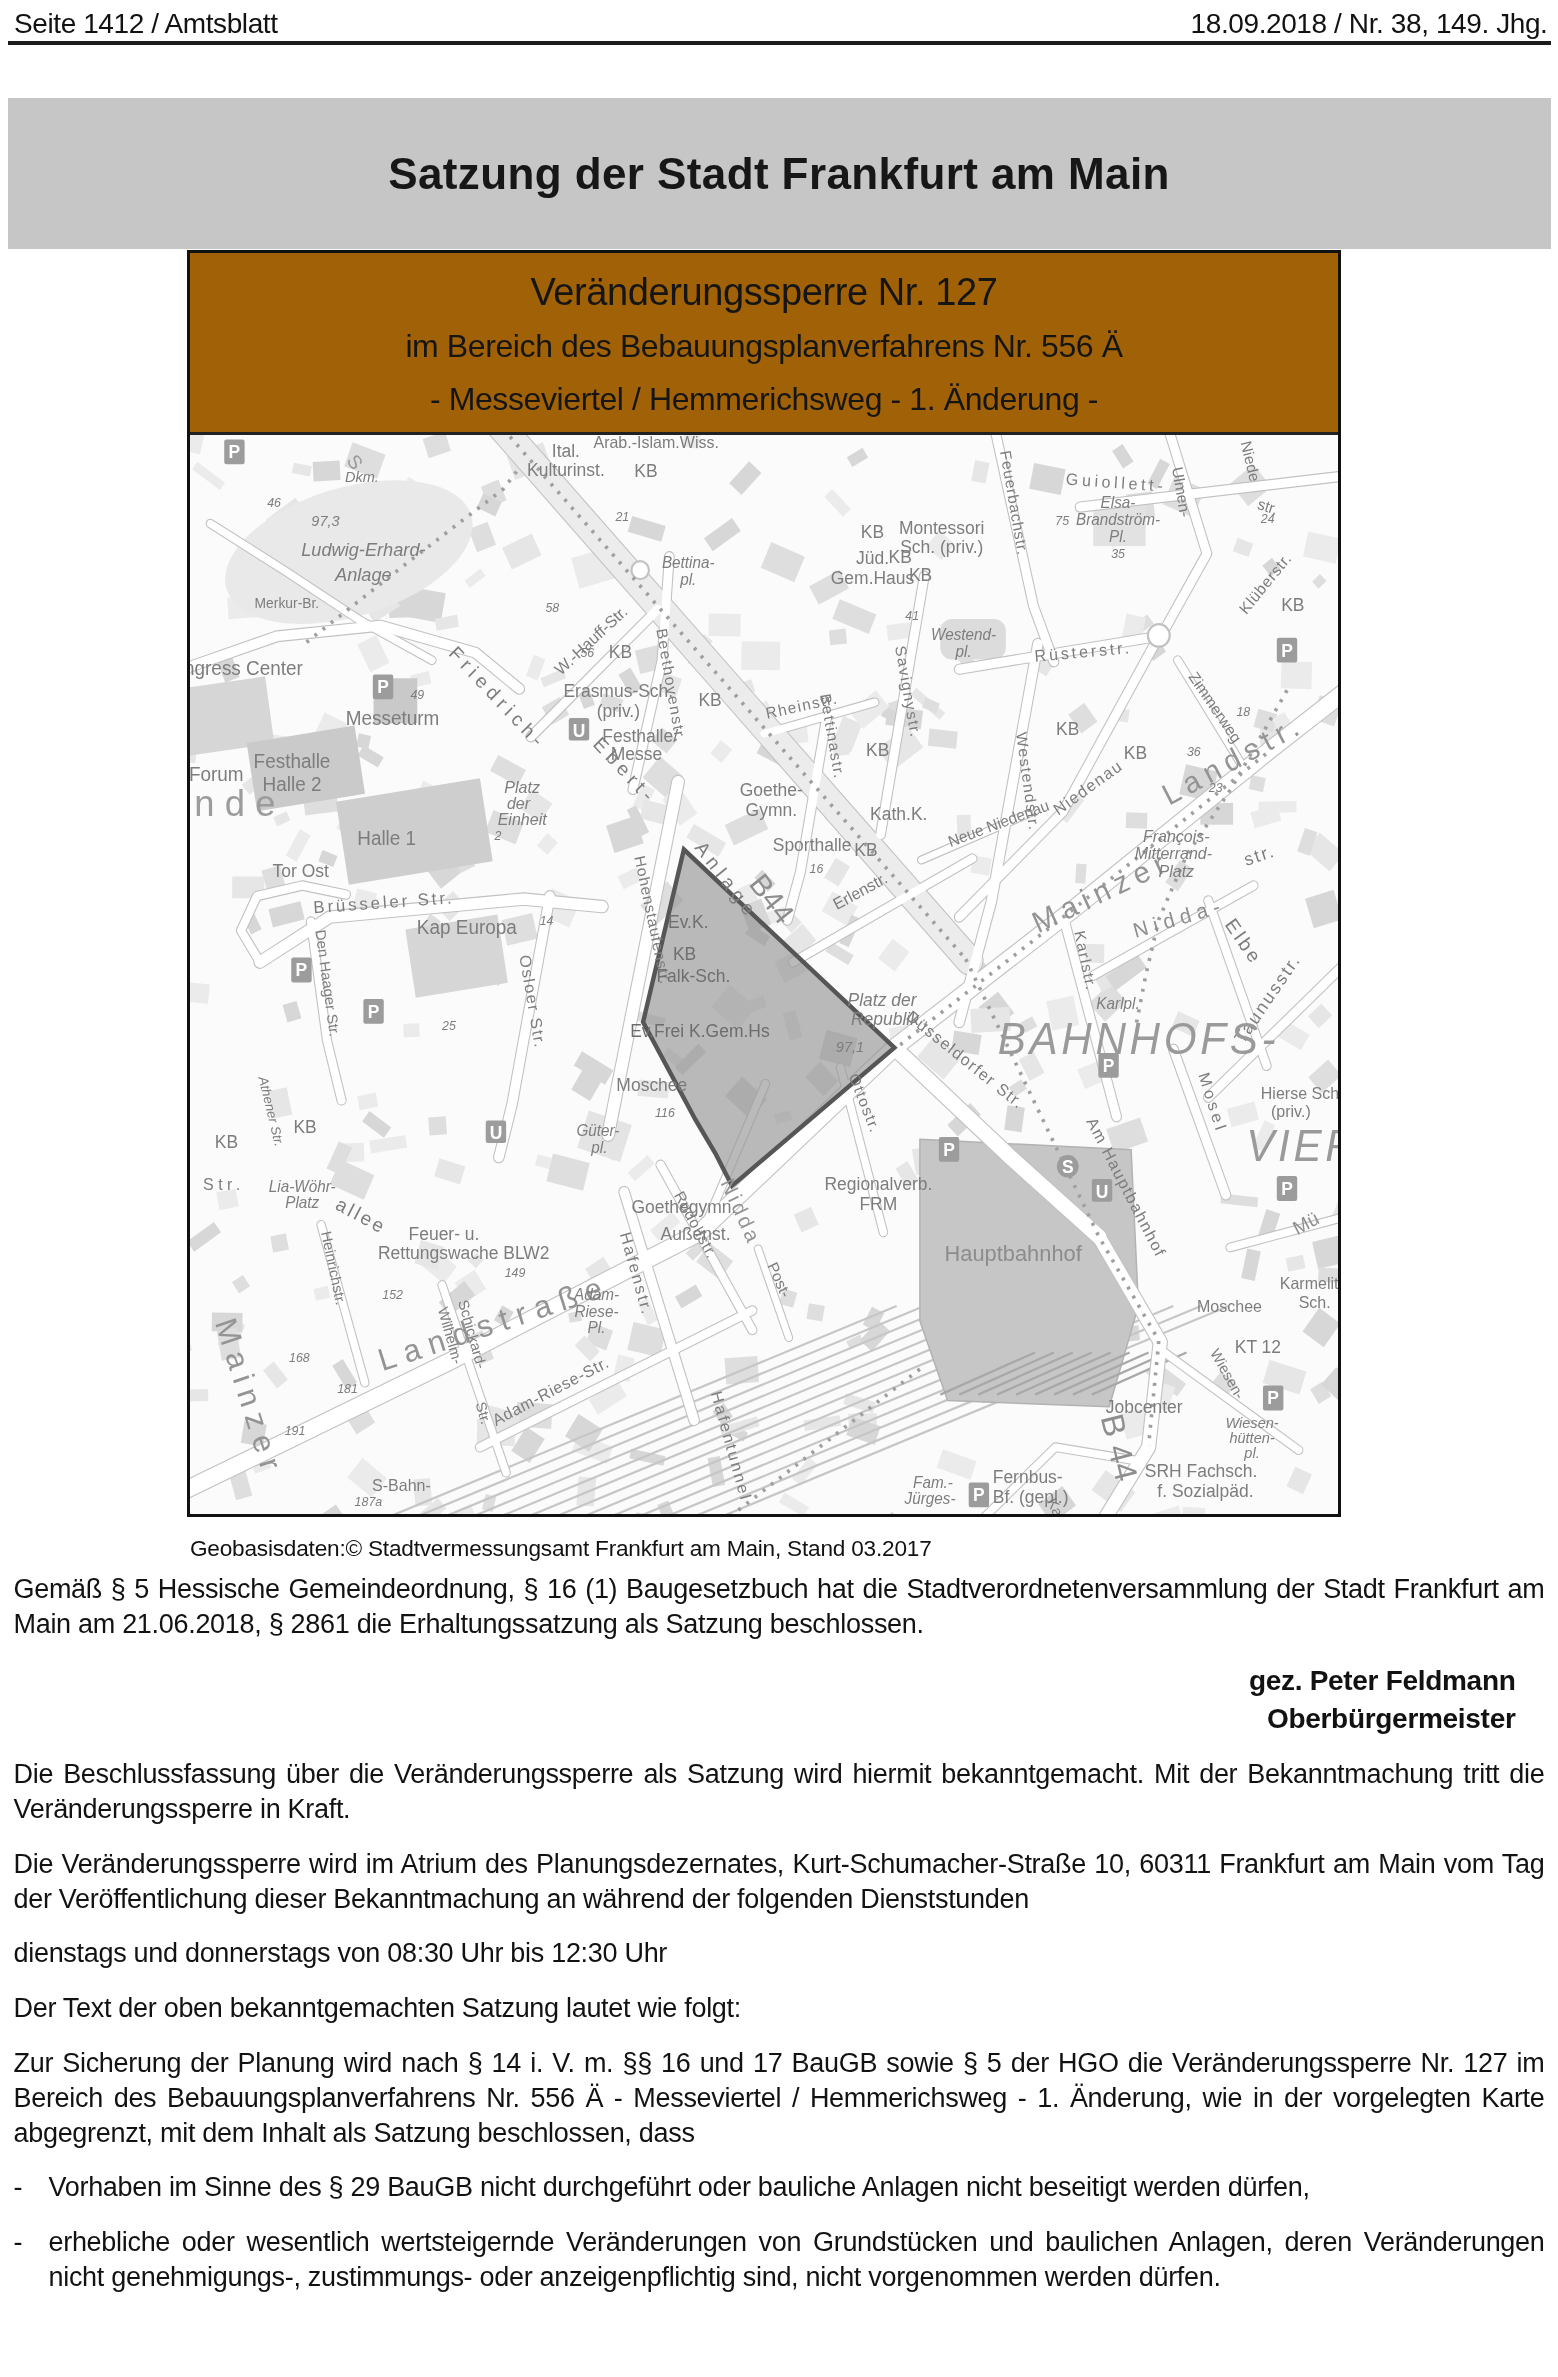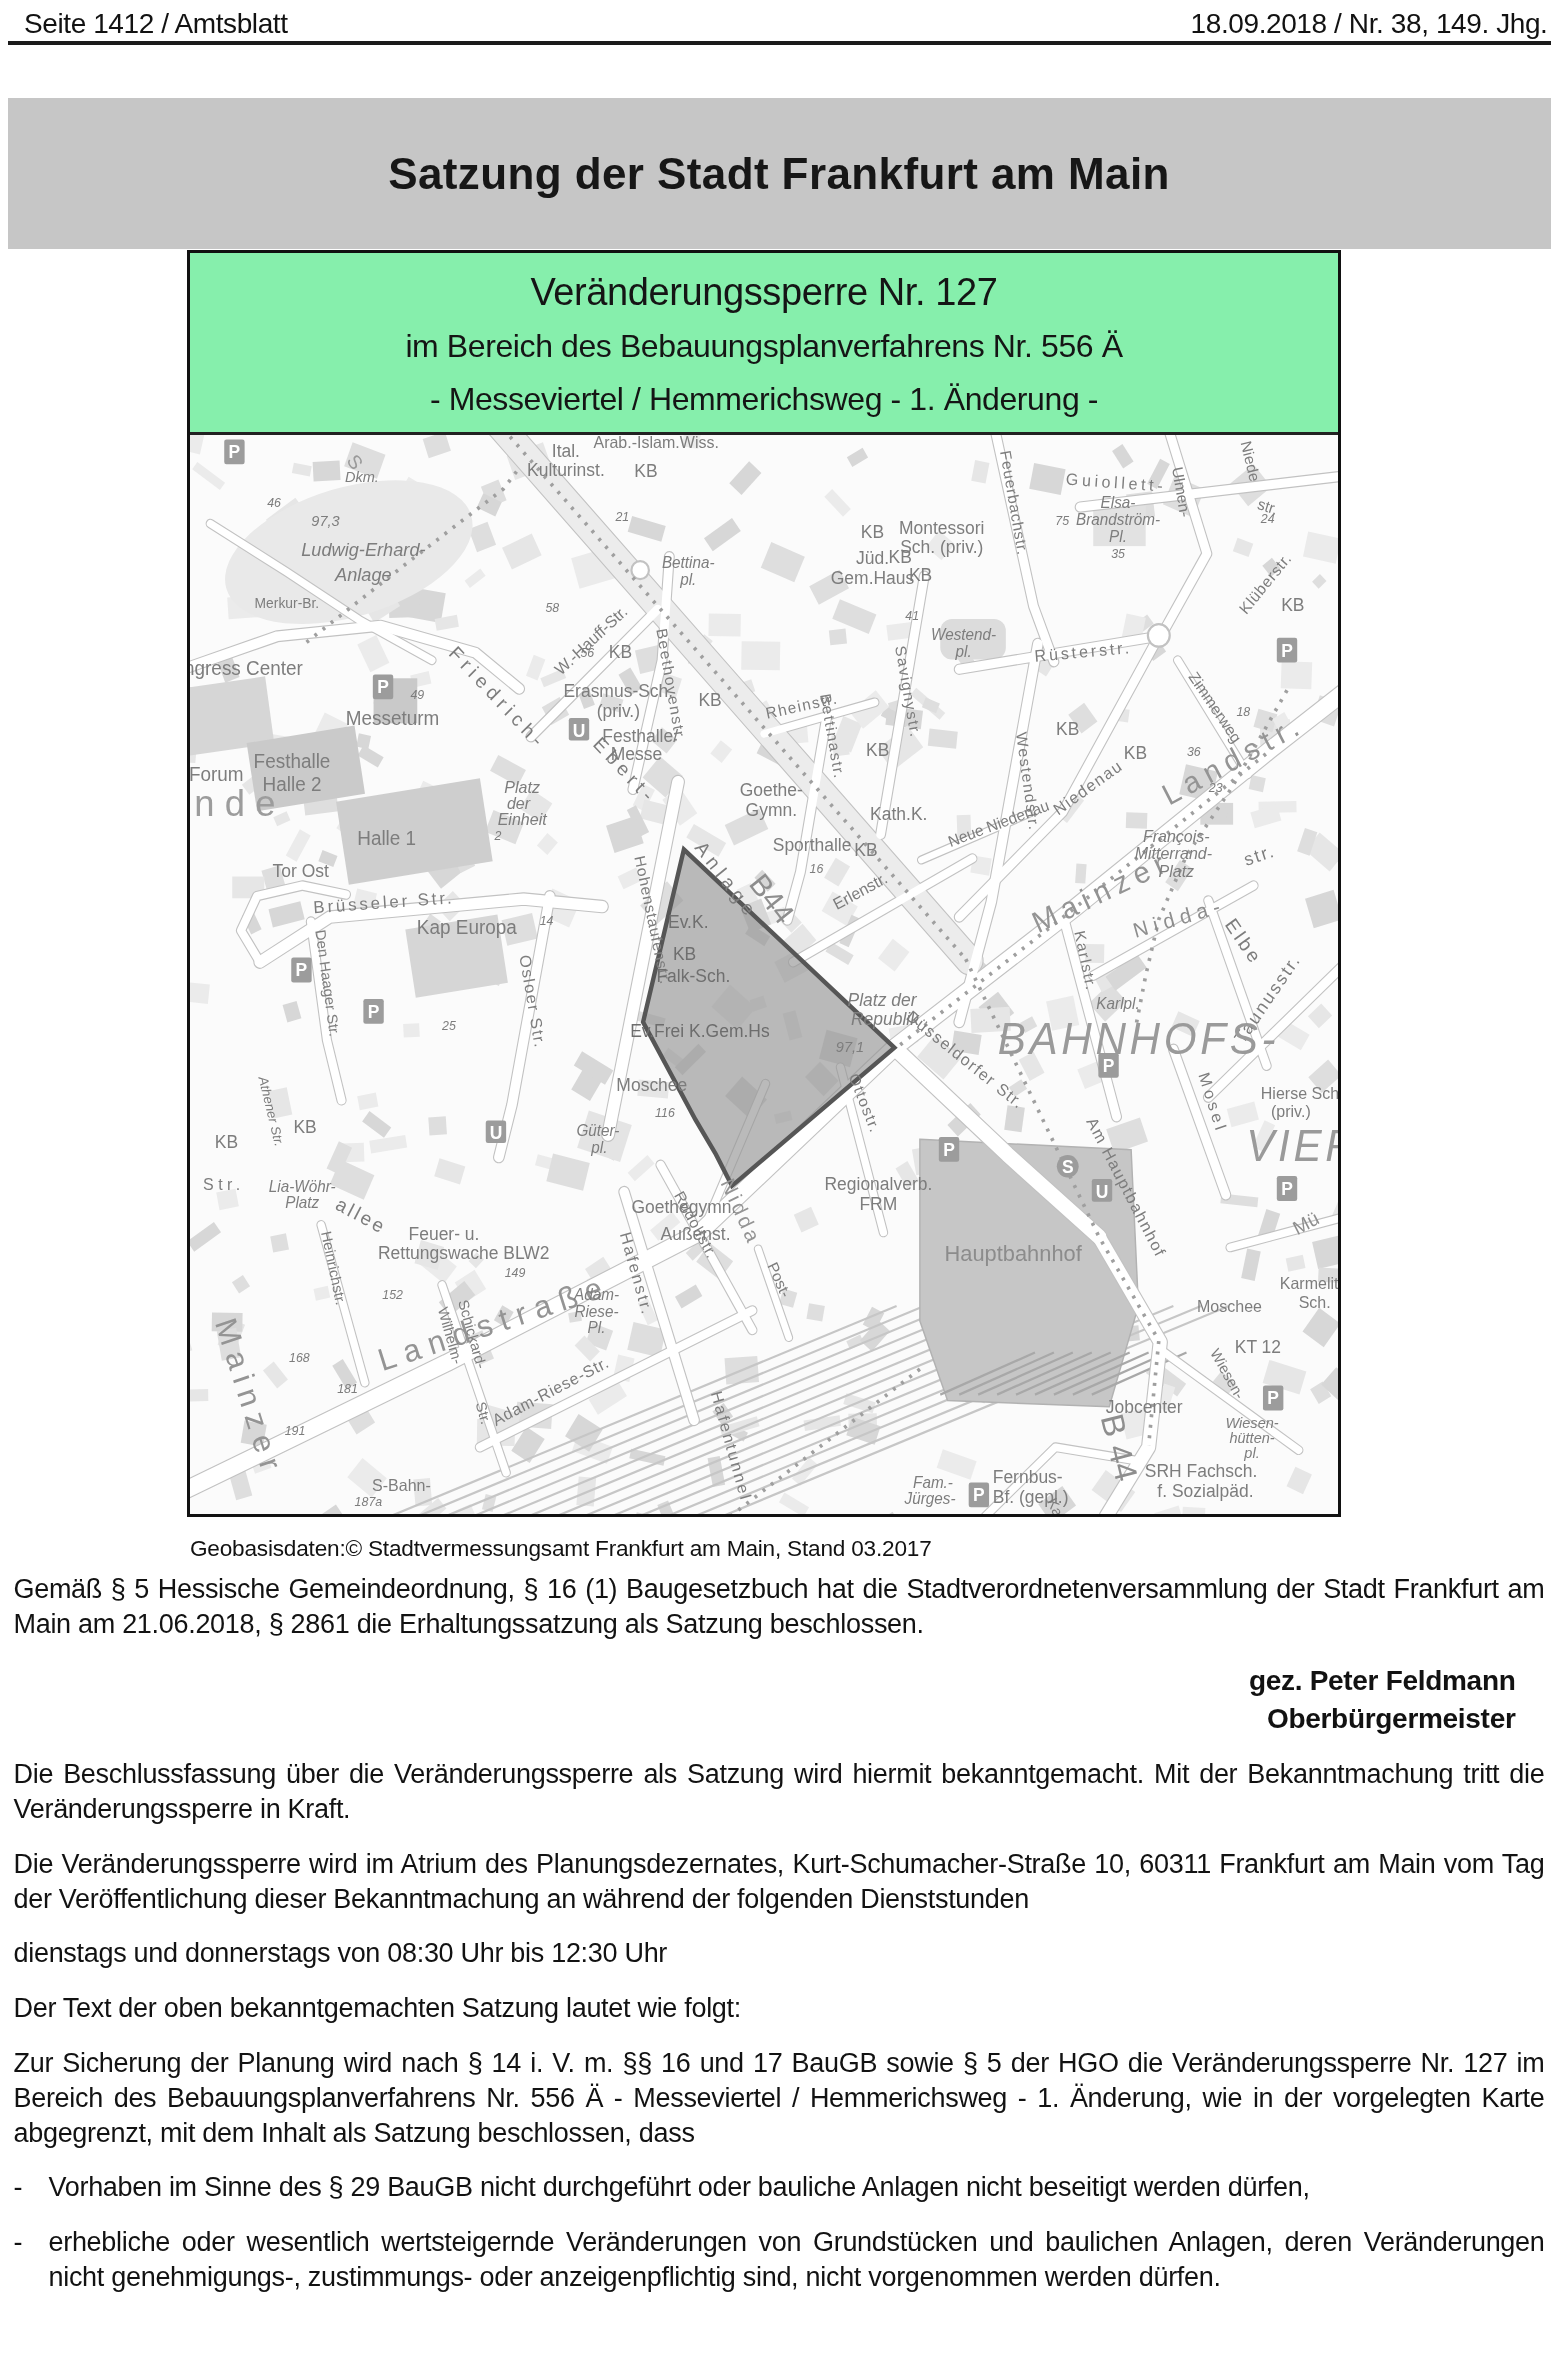--- a/index.html
+++ b/index.html
@@ -1,25 +1,25 @@
 <!DOCTYPE html>
 <html style="font-size:12px"><head>
 <meta charset="utf-8">
 <style>
   html,body{margin:0;padding:0;background:#fff;}
   body{width:1558px;height:2377px;position:relative;overflow:hidden;
        font-family:"Liberation Sans",sans-serif;color:#121212;}
   .hdr{position:absolute;top:7.5px;font-size:28px;letter-spacing:-0.4px;}
-  .hdr-left{left:24px;text-align:right;}
+  .hdr-left{left:14px;text-align:right;}
   .hdr-right{right:10.5px;}
   .hdr-rule{position:absolute;left:7.5px;right:7.5px;top:41px;height:3.8px;background:#1b1b1b;}
   .banner{position:absolute;left:7.5px;top:98px;width:1543px;height:151px;background:#c6c6c6;
           display:flex;align-items:center;justify-content:center;
           font-size:44px;font-weight:bold;letter-spacing:0.4px;color:#171717;}
-  .nbox{position:absolute;left:187px;top:250px;width:1148px;border:3px solid #111;background:#86efac;}
+  .nbox{position:absolute;left:187px;top:250px;width:1148px;border:3px solid #111;background:#a16207;}
   .nbox-title{padding:10.5px 0 6px 0;text-align:center;color:#151515;}
   .bt1{font-size:38px;line-height:56px;letter-spacing:-0.4px;}
   .bt2,.bt3{font-size:32px;line-height:53px;letter-spacing:-0.4px;}
   .map{position:relative;width:1148px;height:1079px;border-top:3px solid #222;
        overflow:hidden;background:#fbfbfb;}
   .map svg{position:absolute;left:0;top:0;width:100%;height:100%;}
   .credit{position:absolute;left:190px;top:1536px;font-size:22.6px;letter-spacing:-0.2px;}
   .bodytxt{position:absolute;left:13.5px;top:1572px;width:1531px;
            font-size:27px;line-height:35px;letter-spacing:-0.3px;}
   .bodytxt p{margin:0 0 19.6px 0;text-align:justify;}

